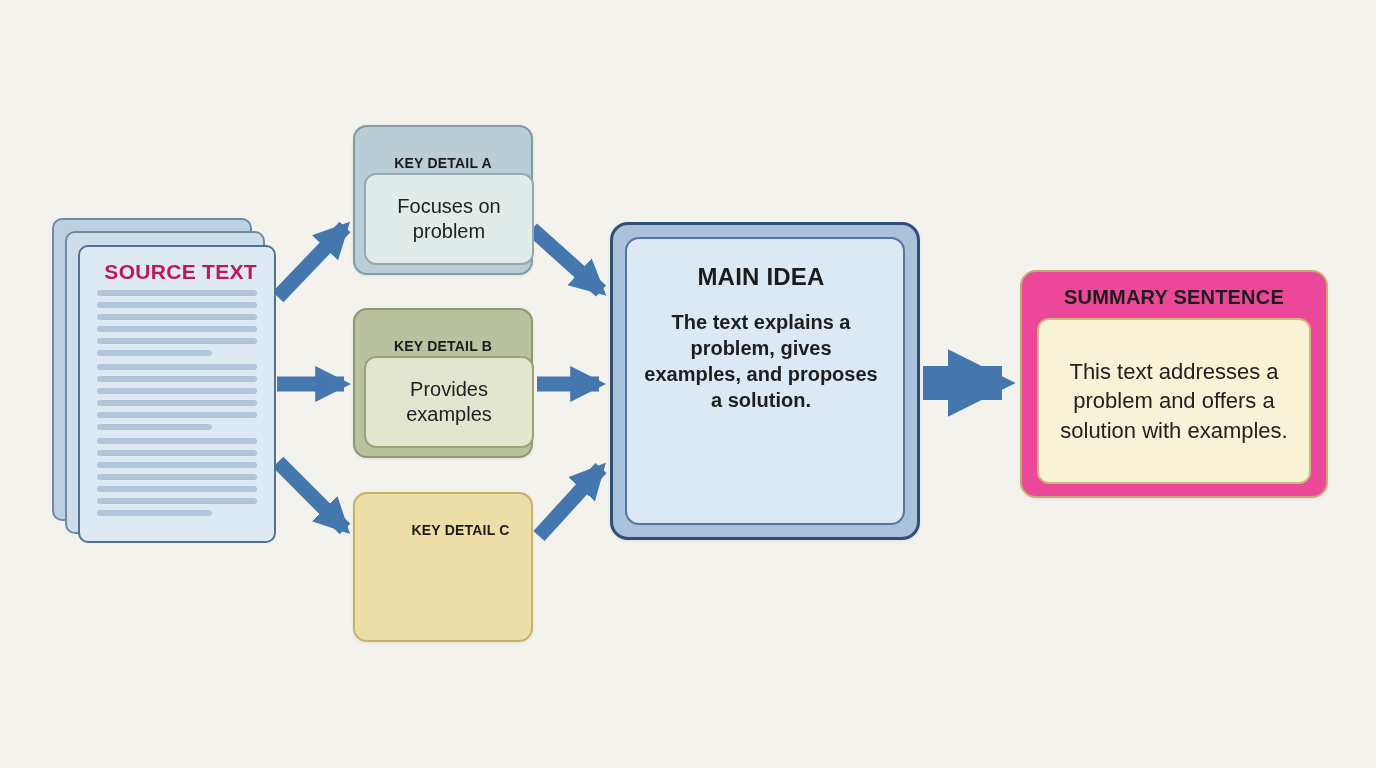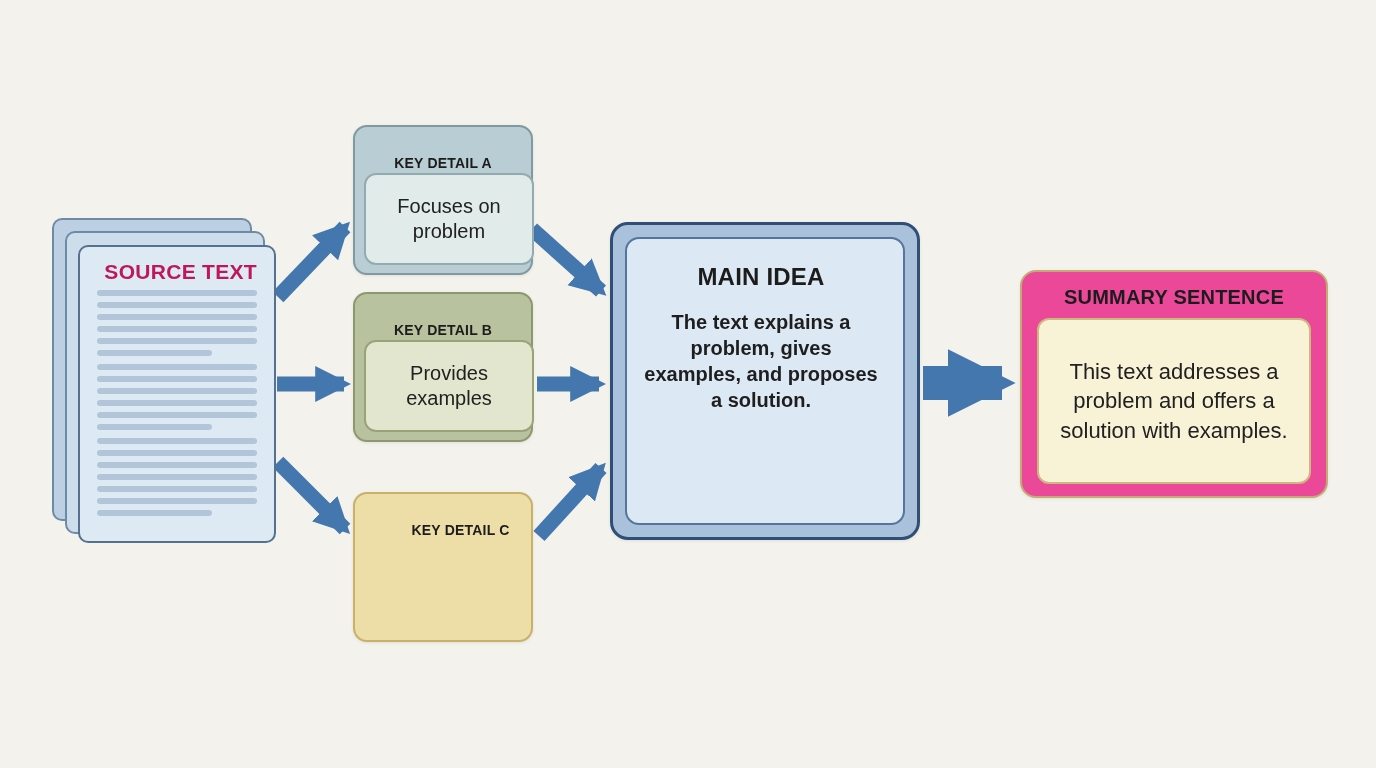--- a/index.html
+++ b/index.html
@@ -68,21 +68,21 @@
     border-radius: 12px;
     display: flex;
     align-items: center;
     justify-content: center;
     text-align: center;
     color: #212121;
   }
   
   .key-box { left: 353px; width: 180px; height: 150px; }
   #key-a { top: 125px; }
-  #key-b { top: 292px; }
+  #key-b { top: 308px; }
   #key-c { top: 492px; padding-left: 35px; }
   .key-box .box-title { margin-top: 28px; font-size: 14px; }
   .key-box .inner {
     left: 9px; top: 46px; width: 170px; height: 92px;
     font-size: 20px; line-height: 1.25; padding: 0 8px;
   }
   
   #main-idea {
     left: 610px; top: 222px; width: 310px; height: 318px;
     border-width: 3px; border-radius: 18px;

